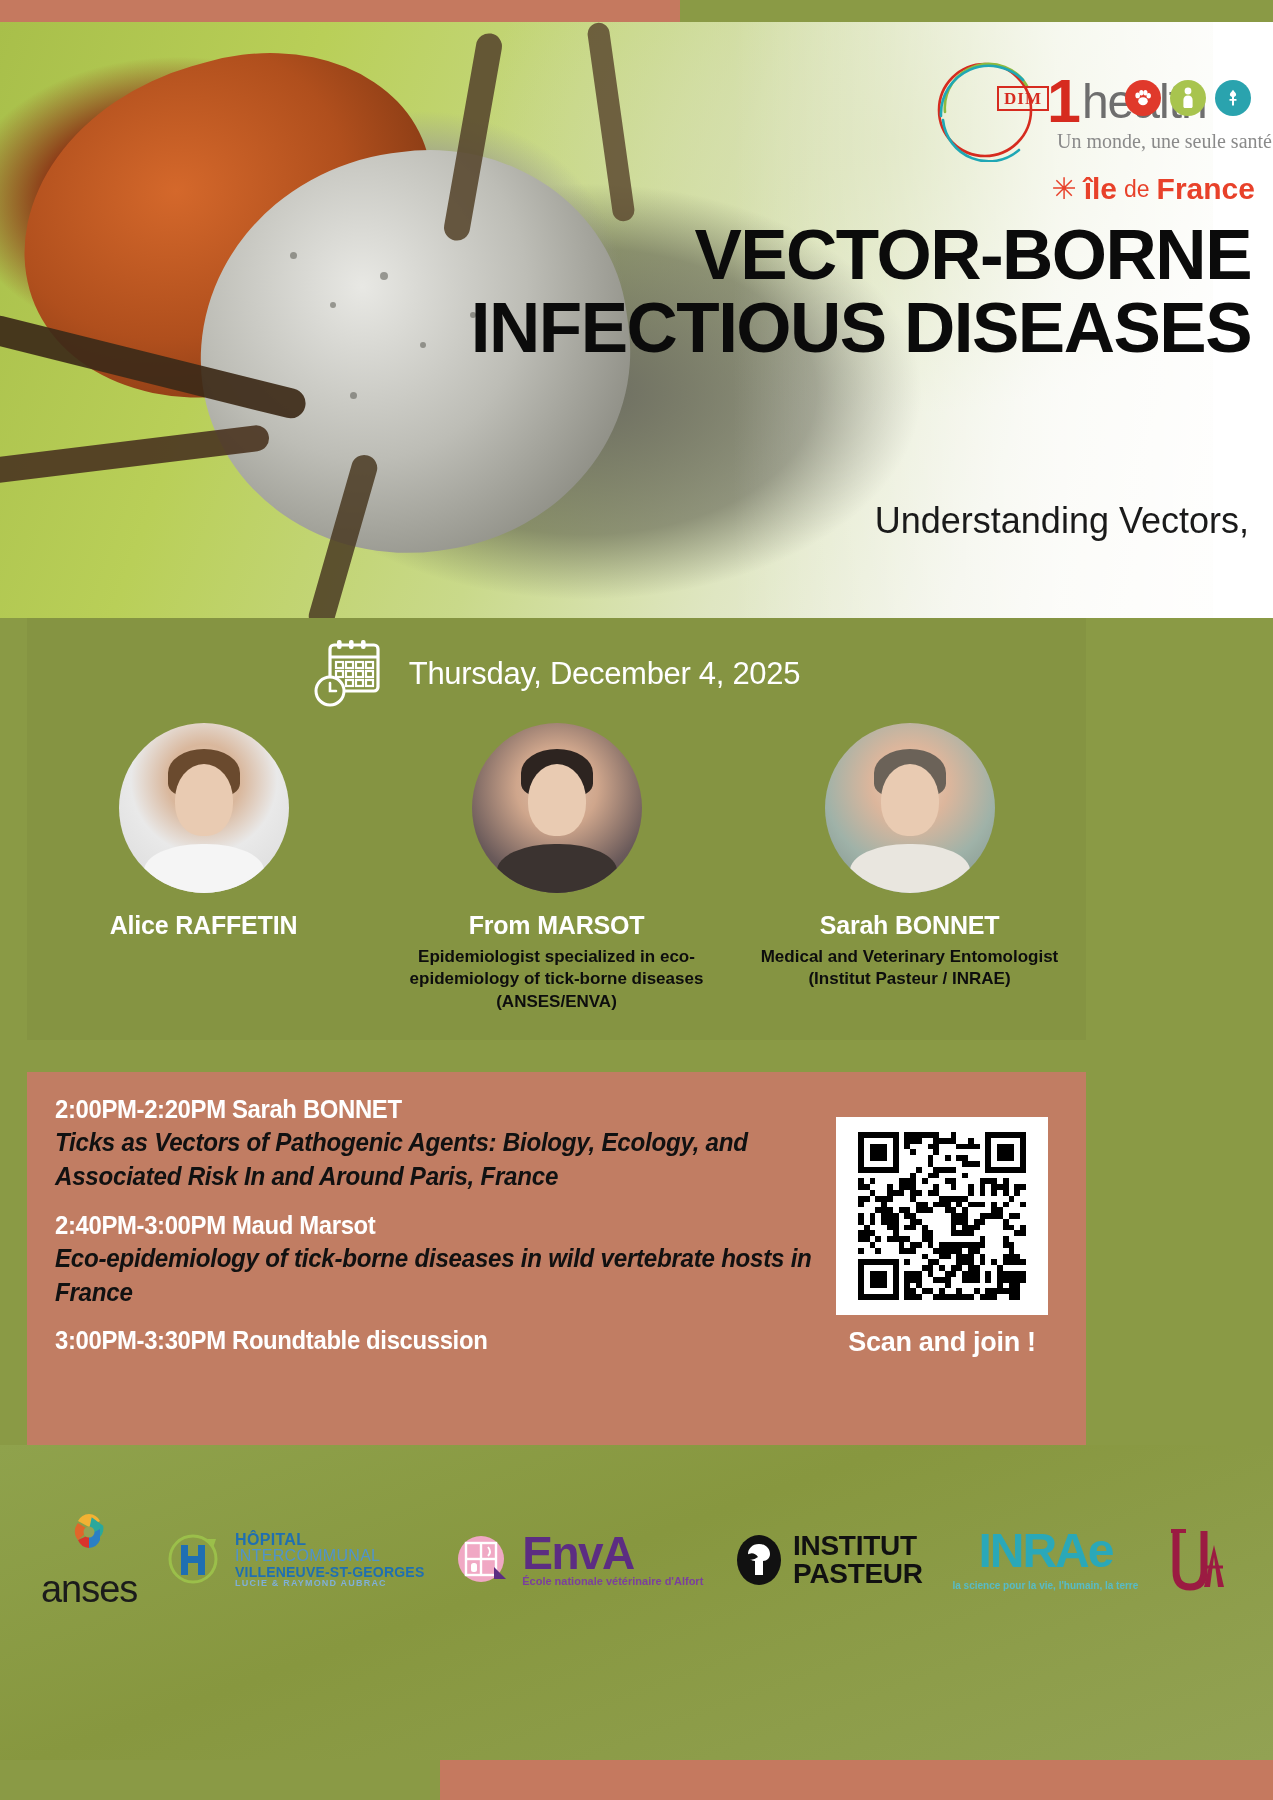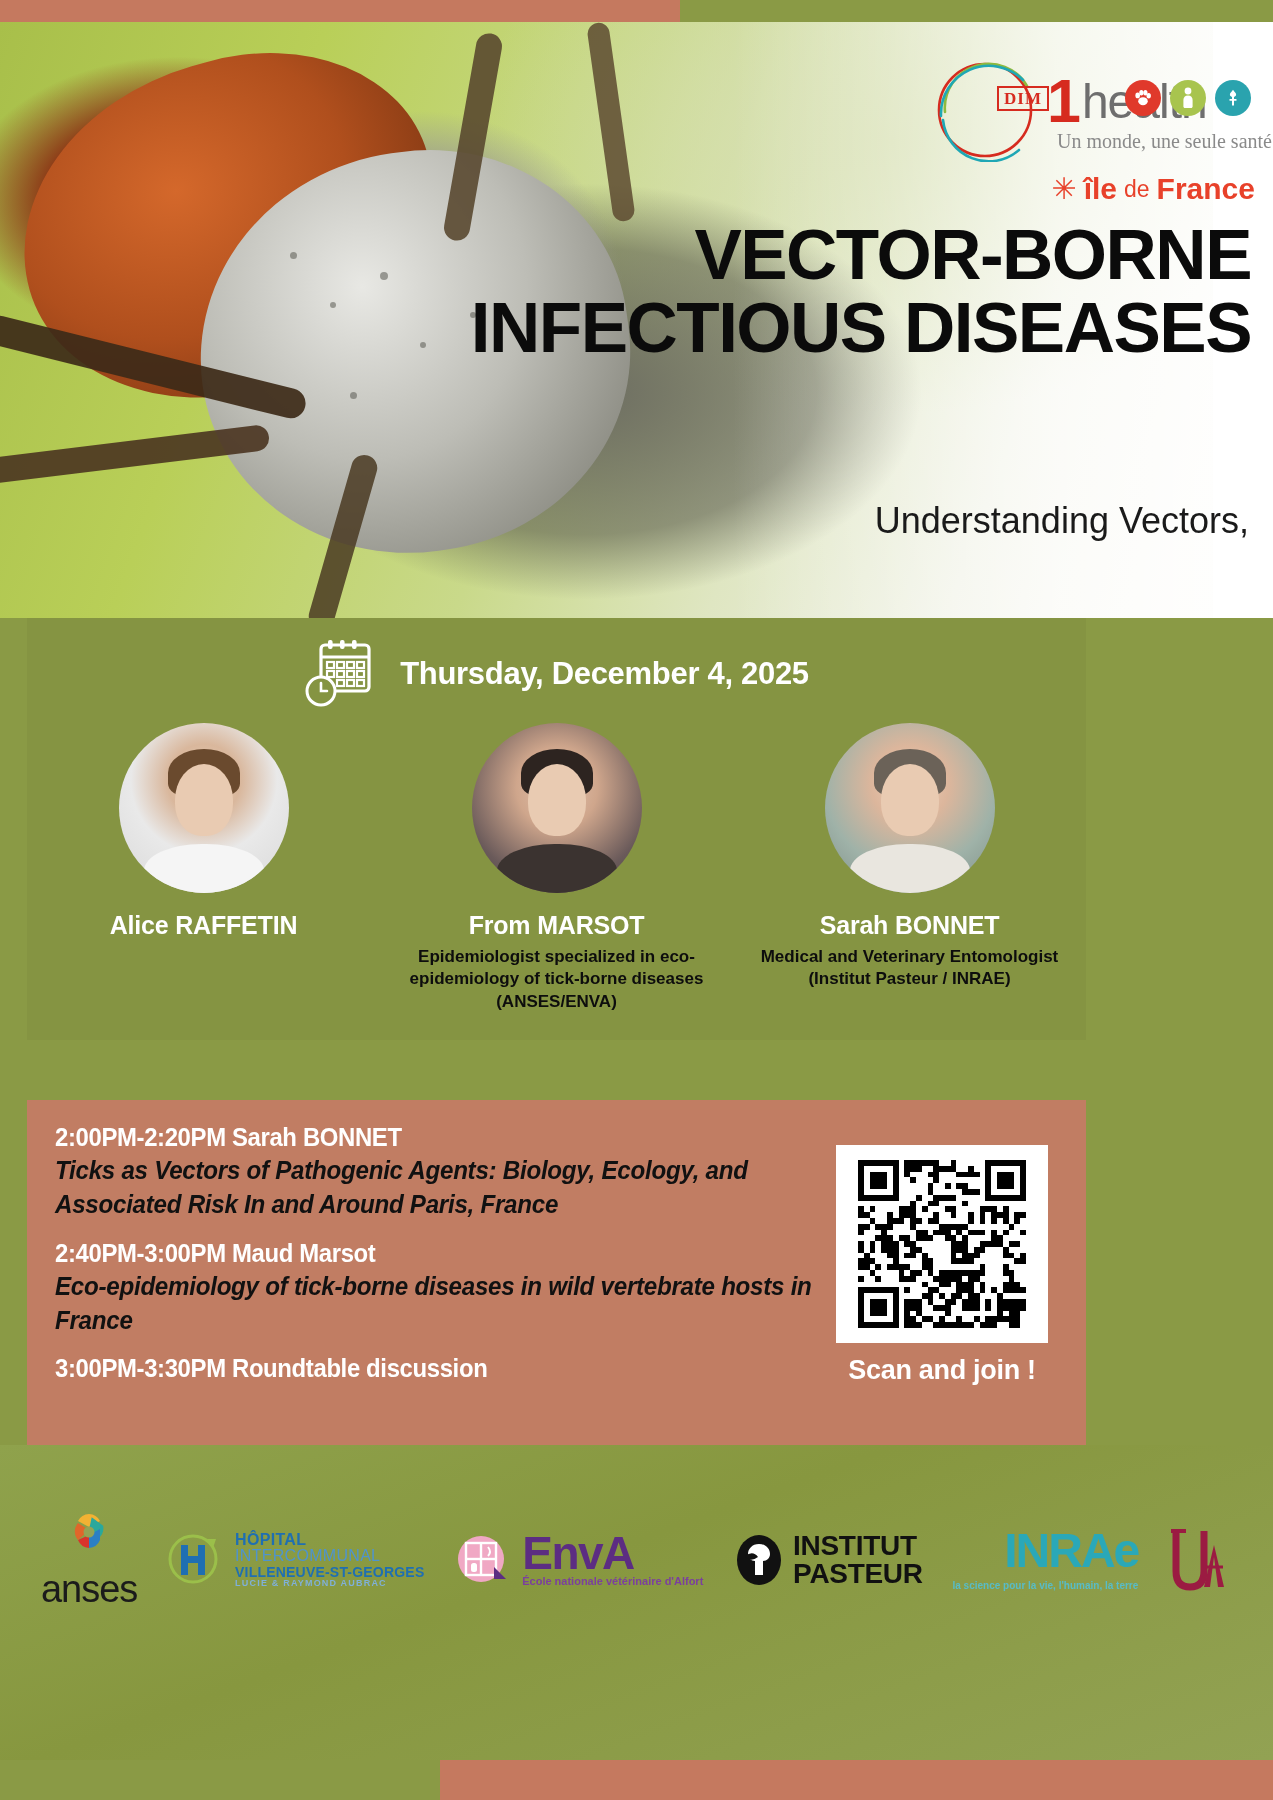--- a/index.html
+++ b/index.html
@@ -65,41 +65,41 @@
   .title { position:absolute; right:22px; top:218px; width:840px; text-align:right; }
   .title .ln { color:#0b0b0b; font-weight:800; font-size:71px; line-height:1.03; letter-spacing:-1.5px; white-space:nowrap; }
   .subtitle { position:absolute; right:24px; top:498px; width:760px; text-align:right;
               color:#1a1a1a; font-size:36px; line-height:1.28; font-weight:400; }
 
   
   .greenpanel { position:absolute; left:27px; top:618px; width:1059px; height:422px; background:#859442; }
   .datewrap { position:absolute; left:0; top:20px; width:1059px; display:flex; align-items:center; justify-content:center; gap:22px; }
   .calicon { width:74px; height:72px; position:relative; flex:none; }
   .datetxt { text-align:center; }
-  .datetxt .d1 { color:#fff; font-size:31px; font-weight:700; letter-spacing:-.3px; }
+  .datetxt .d1 { color:#fff; font-size:31px; font-weight:400; letter-spacing:-.3px; }
   .datetxt .d2 { color:#fff; font-size:29px; font-weight:800; letter-spacing:-.3px; margin-top:4px; }
 
   .speakers { position:absolute; left:0; top:105px; width:1059px; display:flex; }
   .sp { flex:1; display:flex; flex-direction:column; align-items:center; }
   .avatar { width:170px; height:170px; border-radius:50%; overflow:hidden; position:relative; }
   .av1 { background:radial-gradient(circle at 50% 34%, #e8cdb6 0%, #d9b79c 26%, #e9e9e9 52%, #d8d8d8 100%); }
   .av2 { background:radial-gradient(circle at 50% 38%, #e3c3ad 0%, #cfa68c 30%, #6a5a5a 70%, #4b4040 100%); }
   .av3 { background:radial-gradient(circle at 50% 36%, #eccfb8 0%, #dcb69c 28%, #9fb2a8 62%, #7d8d86 100%); }
   .avface { position:absolute; left:50%; top:24%; transform:translateX(-50%); width:58px; height:72px;
             border-radius:50% 50% 45% 45%; background:#e9cbb2; }
   .avhair { position:absolute; left:50%; top:15%; transform:translateX(-50%); width:72px; height:48px;
             border-radius:50% 50% 28% 28%; background:#4a3526; }
   .avbody { position:absolute; left:50%; bottom:-4%; transform:translateX(-50%); width:120px; height:56px;
             border-radius:48% 48% 0 0; background:#f2f2f2; }
   .spname { color:#fff; font-size:25px; font-weight:800; margin-top:18px; text-align:center; letter-spacing:-.2px; }
   .spbio { color:#0d0d0d; font-size:17px; font-weight:700; line-height:1.32; text-align:center;
            margin-top:6px; max-width:310px; }
 
   
-  .agenda { position:absolute; left:27px; top:1100px; width:1059px; height:405px; background:#c17d63; }
+  .agenda { position:absolute; left:27px; top:1072px; width:1059px; height:405px; background:#c17d63; }
   .agenda .inner { padding:22px 24px 0 28px; }
   .ag-time { color:#fff; font-weight:800; font-size:26px; font-family:"Liberation Sans", sans-serif;
              letter-spacing:-.4px; transform:scaleX(.92); transform-origin:left center; white-space:nowrap; }
   .ag-title { color:#111; font-weight:700; font-style:italic; font-size:26px; line-height:1.32;
               letter-spacing:-.3px; transform:scaleX(.93); transform-origin:left center; max-width:820px; }
   .ag-block { margin-bottom:16px; }
   .qrbox { position:absolute; right:38px; top:45px; width:212px; height:198px; background:#fff;
            display:flex; align-items:center; justify-content:center; }
   .qrgrid { display:grid; width:168px; height:168px; }
   .scanjoin { position:absolute; right:38px; top:255px; width:212px; text-align:center;
@@ -1179,21 +1179,21 @@
           <ellipse cx="26" cy="28" rx="22" ry="25" fill="#111"></ellipse>
           <path d="M26 12 c-7 0 -11 5 -11 10 0 4 3 7 7 7 l0 14 8 0 0-14 c4 0 7-3 7-7 0-5-4-10-11-10z" fill="#fff"></path>
           <path d="M12 24 q8 -6 13 1 q-8 6 -13 -1z" fill="#111"></path>
         </svg>
         <div class="pasteur-txt">
           <div>INSTITUT</div>
           <div>PASTEUR</div>
         </div>
       </div>
 
-      <div class="logo" style="flex-direction:column;gap:8px;align-items:flex-end;">
+      <div class="logo" style="flex-direction:column;gap:8px;align-items:center;">
         <div class="inrae-txt">INRAe</div>
         <div class="inrae-sub">la science pour la vie, l'humain, la terre</div>
       </div>
 
       <div class="logo">
         <svg width="64" height="74" viewBox="0 0 64 74">
           <path d="M8 8 l0 40 q0 16 14 16 q14 0 14 -16 l0 -40" fill="none" stroke="#9b1b42" stroke-width="7"></path>
           <line x1="3" y1="8" x2="18" y2="8" stroke="#9b1b42" stroke-width="4"></line>
           <path d="M46 6 l0 16 -10 42 6 0 4 -30 4 30 6 0 -10 -42 0 -16z" fill="#9b1b42"></path>
           <line x1="37" y1="44" x2="55" y2="44" stroke="#9b1b42" stroke-width="3"></line>

